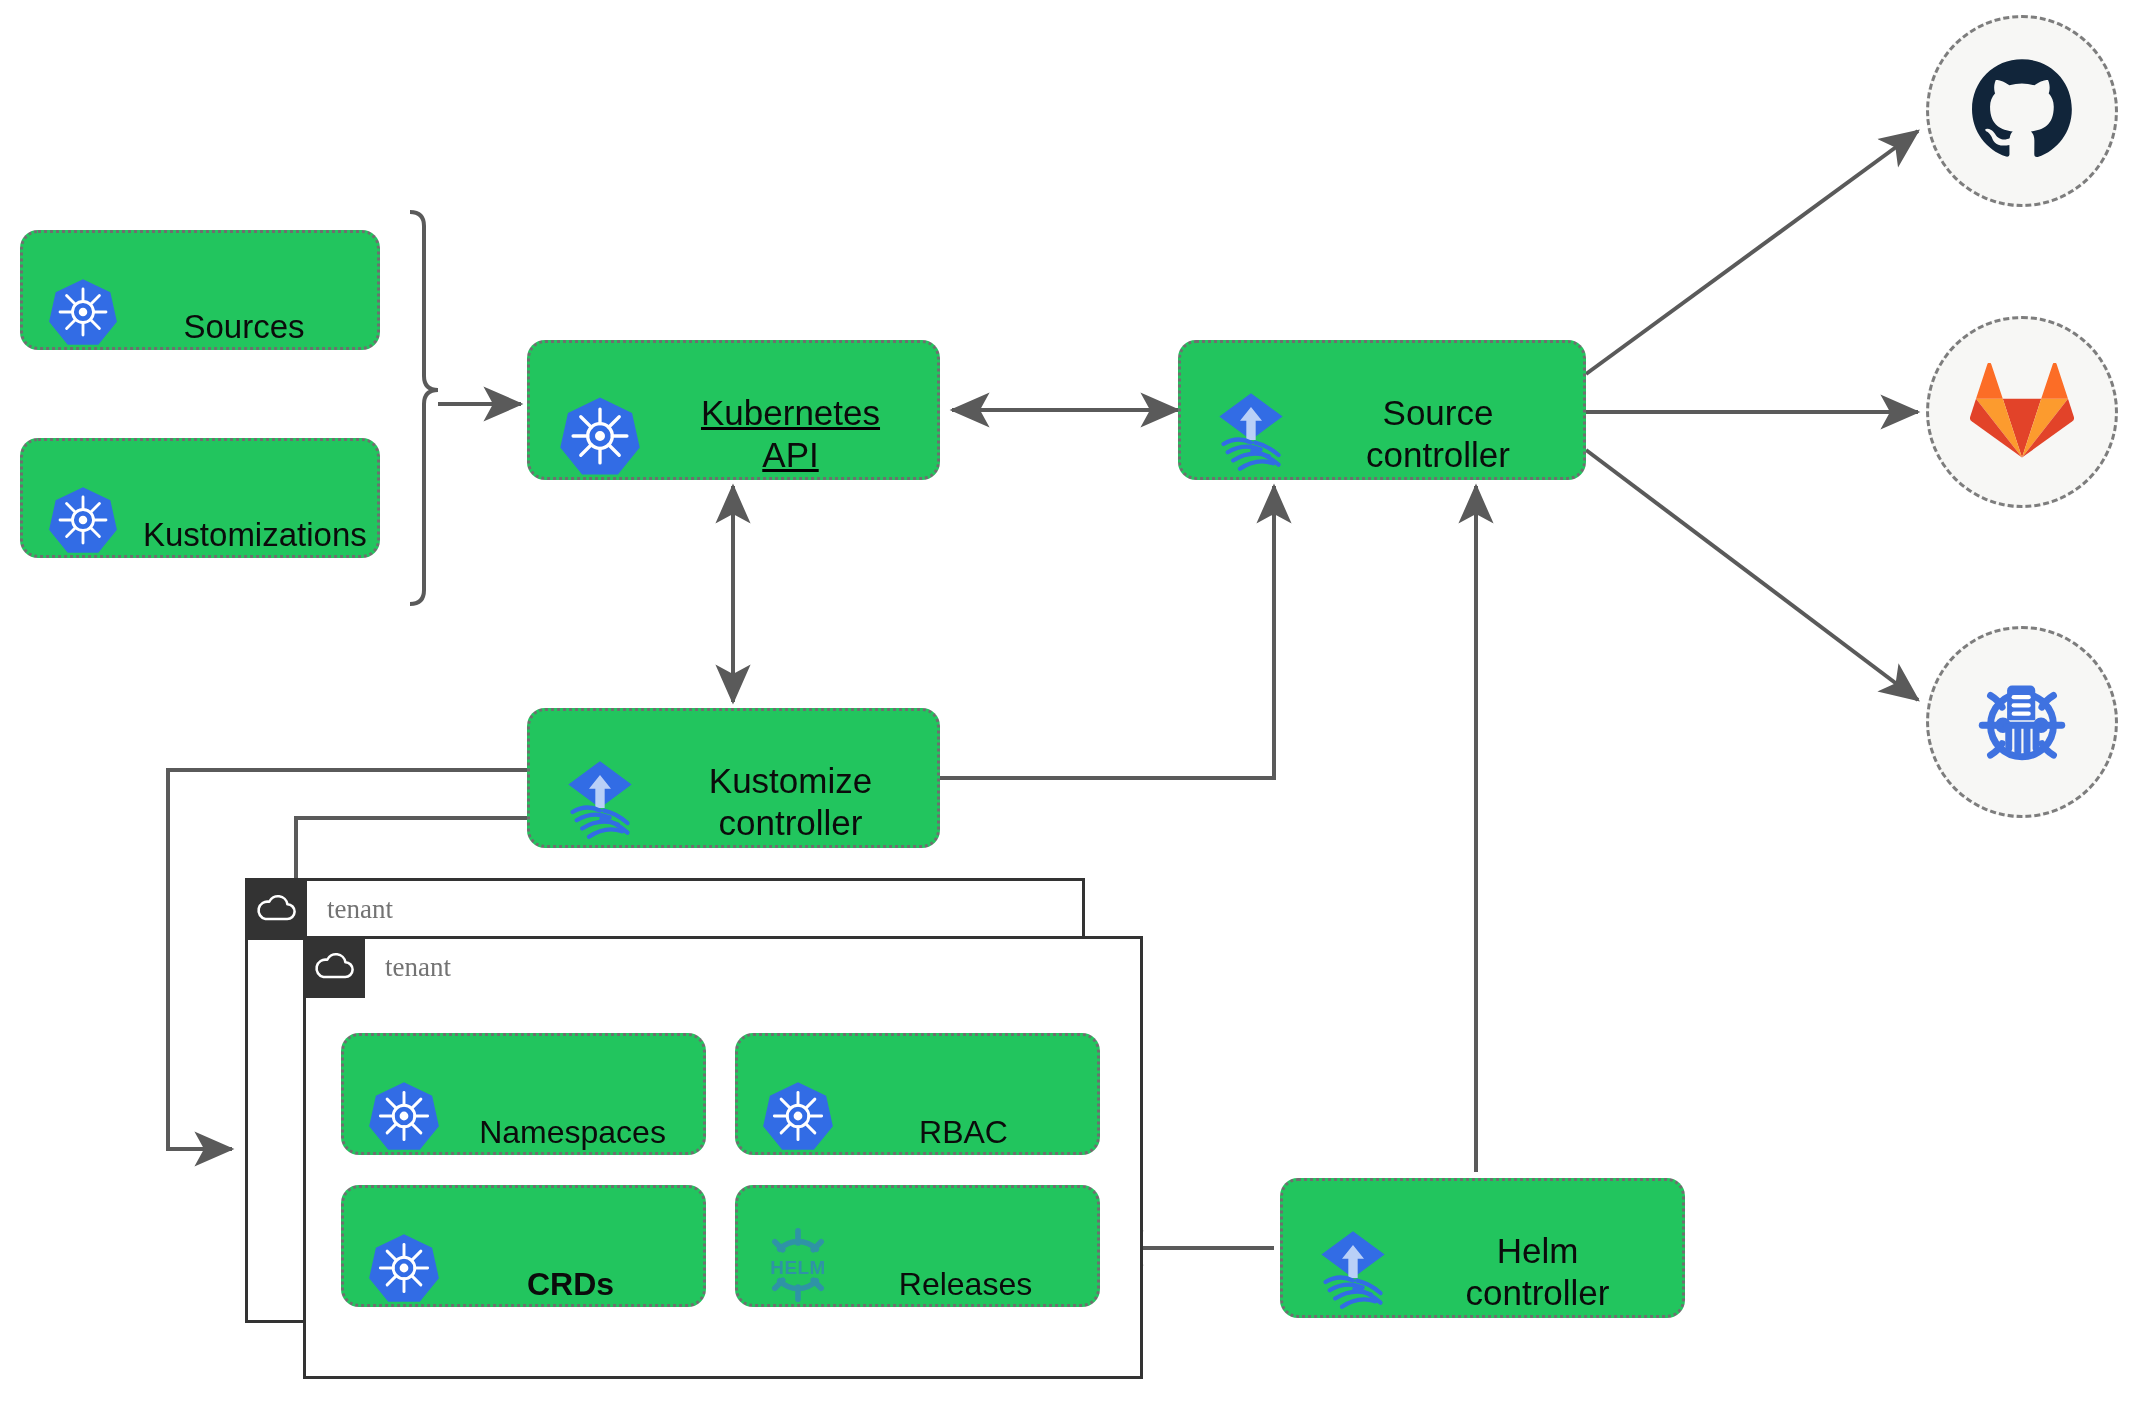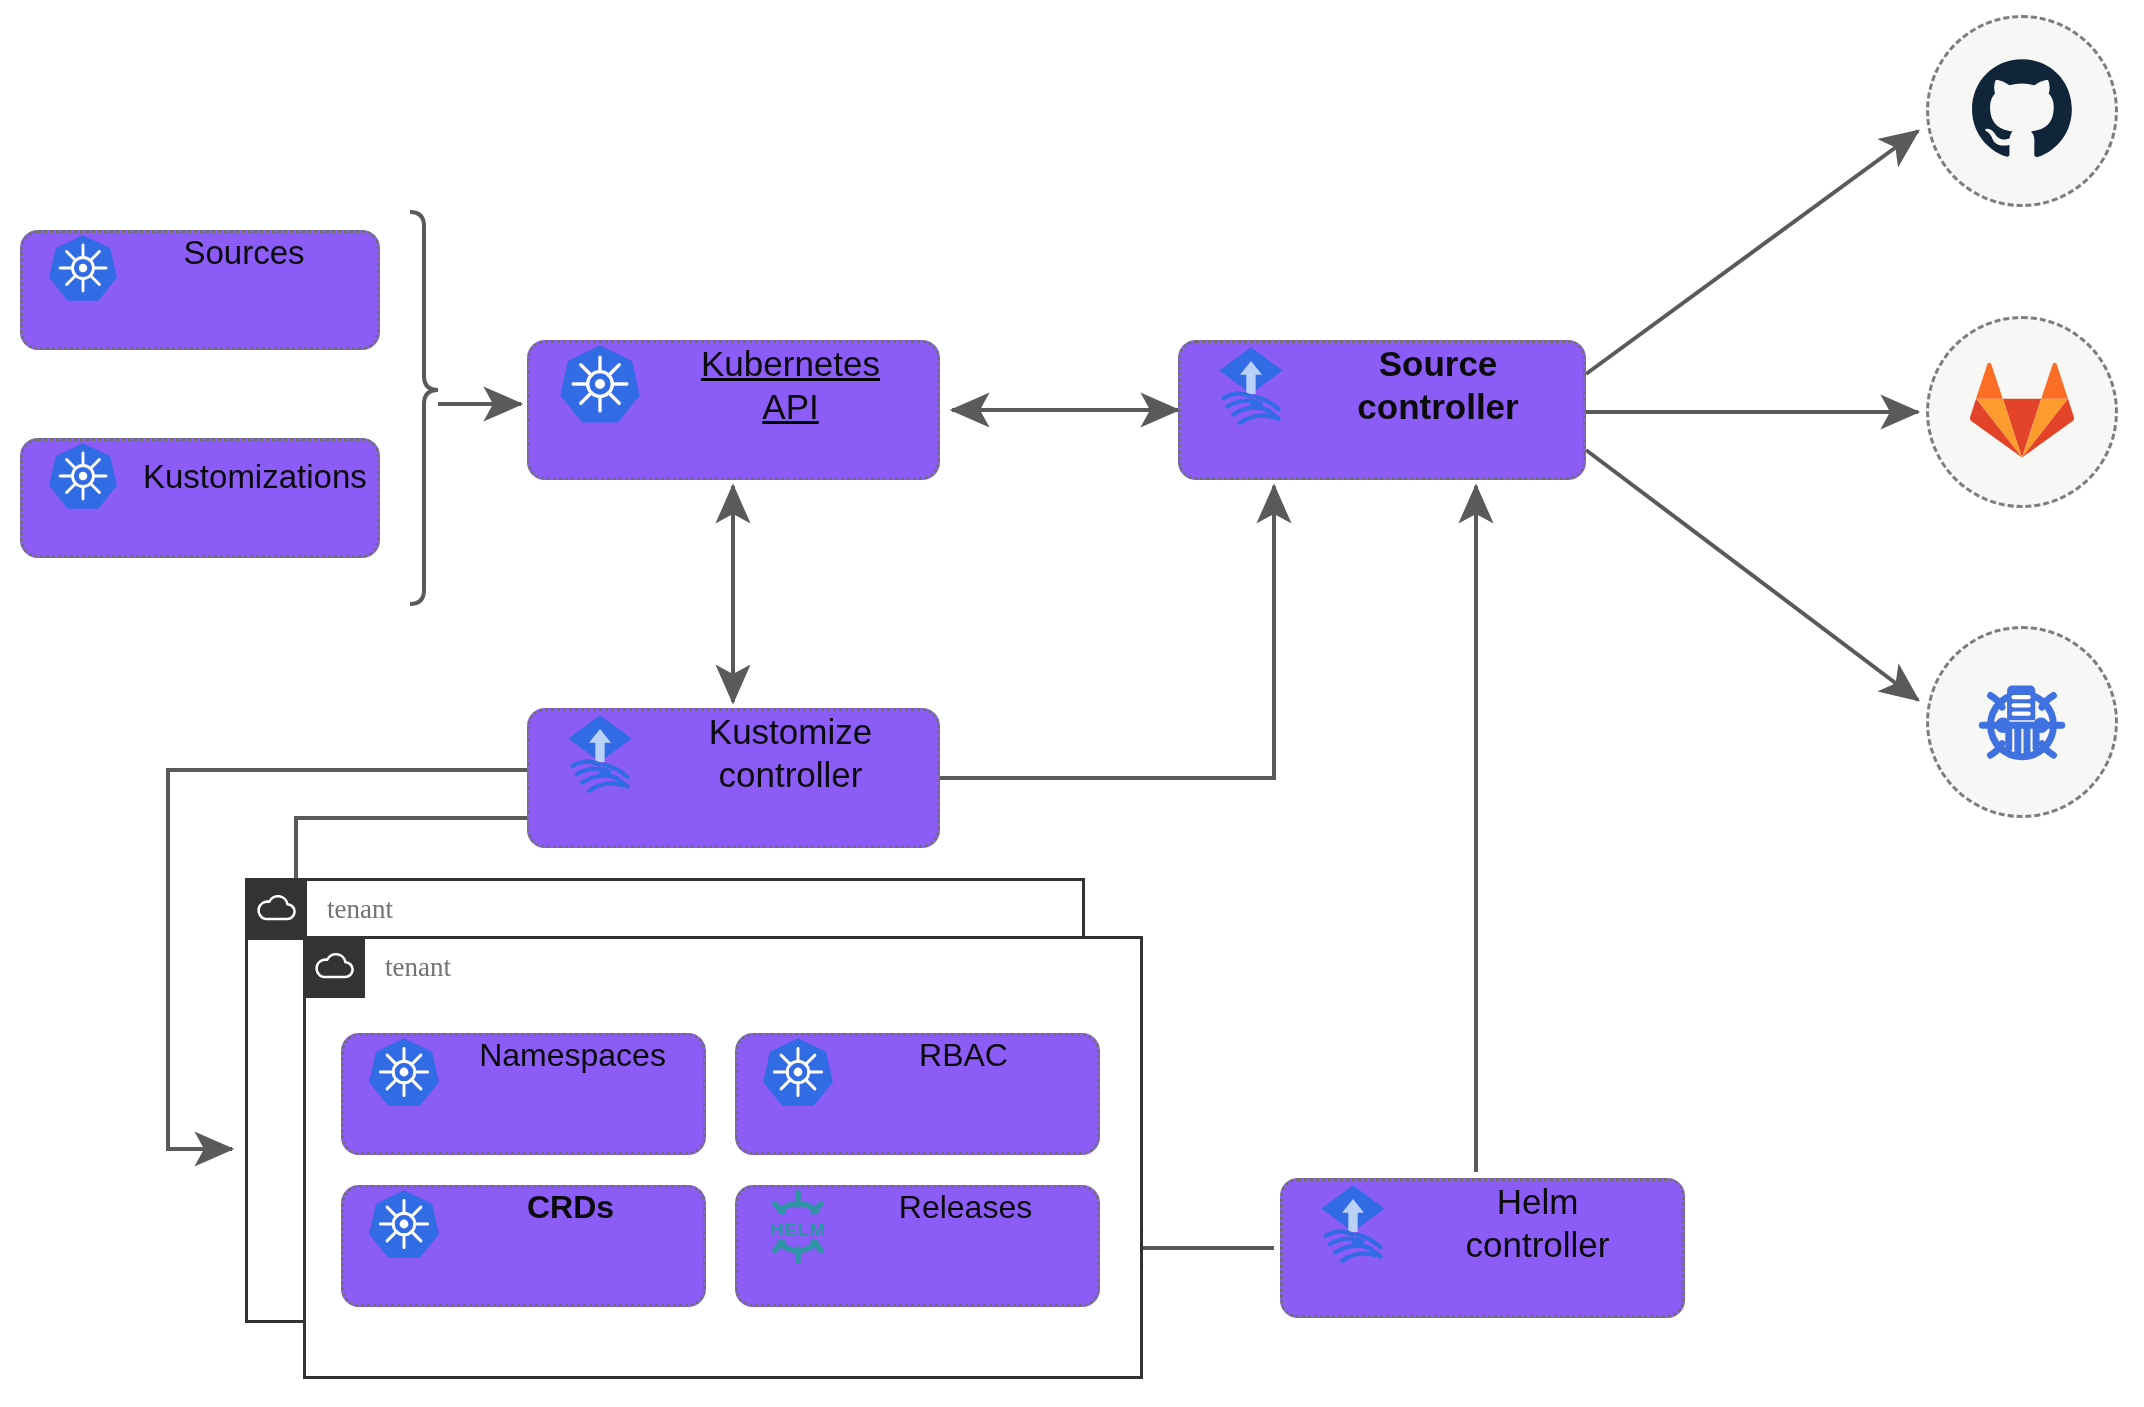--- a/index.html
+++ b/index.html
@@ -1,20 +1,20 @@
 <!DOCTYPE html>
 <html><head>
 <meta charset="utf-8">
 <style>
   html,body{margin:0;padding:0;background:#ffffff;}
   body{font-family:"Liberation Sans", sans-serif;}
   #stage{position:relative;width:2144px;height:1407px;background:#ffffff;overflow:hidden;}
   #wire{position:absolute;left:0;top:0;width:2144px;height:1407px;}
-  .node{position:absolute;box-sizing:border-box;display:flex;align-items:flex-start;
-        background:#8b5cf6;border:3px dotted #6f6f6f;border-radius:18px;}
+  .node{position:absolute;box-sizing:border-box;display:flex;align-items:flex-end;
+        background:#22c55e;border:3px dotted #6f6f6f;border-radius:18px;}
   .node .ico{flex:0 0 auto;display:flex;align-items:center;justify-content:center;}
   .node .lbl{flex:1 1 auto;text-align:center;color:#0b0b0b;line-height:1.22;
              white-space:pre-line;}
   .circ{position:absolute;box-sizing:border-box;border:3px dashed #7d7d7d;
         border-radius:50%;background:#f7f7f5;display:flex;align-items:center;justify-content:center;}
   .tenant{position:absolute;box-sizing:border-box;background:#ffffff;border:3px solid #333333;}
   .tenant-bar{position:absolute;left:-3px;top:-3px;display:flex;align-items:center;}
   .tenant-chip{width:62px;height:62px;background:#333333;display:flex;align-items:center;justify-content:center;}
   .tenant-name{margin-left:20px;color:#737373;font-size:27px;font-family:Liberation Serif, serif;}
 </style>
@@ -136,21 +136,21 @@
             <path d="M38.8 25.2 L47 17"></path>
             <path d="M25.2 38.8 L17 47"></path>
             <path d="M38.8 38.8 L47 47"></path>
             <path d="M25.2 25.2 L17 17"></path>
           </g>
         </svg>
     </div>
     <div class="lbl" style="font-size:35px;padding-right:26px;">Kubernetes API</div>
   </div>
 
-  <div class="node" style="left:1178px;top:340px;width:408px;height:140px;font-weight:bold;">
+  <div class="node" style="left:1178px;top:340px;width:408px;height:140px;">
     <div class="ico" style="width:140px;">
       <svg width="88" height="88" viewBox="0 0 64 64">
         <path d="M32 3 L55 20 L32 37 L9 20 Z" fill="#326ce5"></path>
         <path d="M32 13 L40 23 H35.4 V37 H28.6 V23 H24 Z" fill="#b9d0f7"></path>
         <g fill="none" stroke="#326ce5" stroke-width="3.1" stroke-linecap="round">
           <path d="M12 40 q10 -6 20 -1"></path>
           <path d="M15 46 q12 -7 24 -2"></path>
           <path d="M19 52 q13 -8 26 -3"></path>
           <path d="M24 58 q12 -8 24 -4"></path>
           <path d="M35 39 q9 2 17 9"></path>

